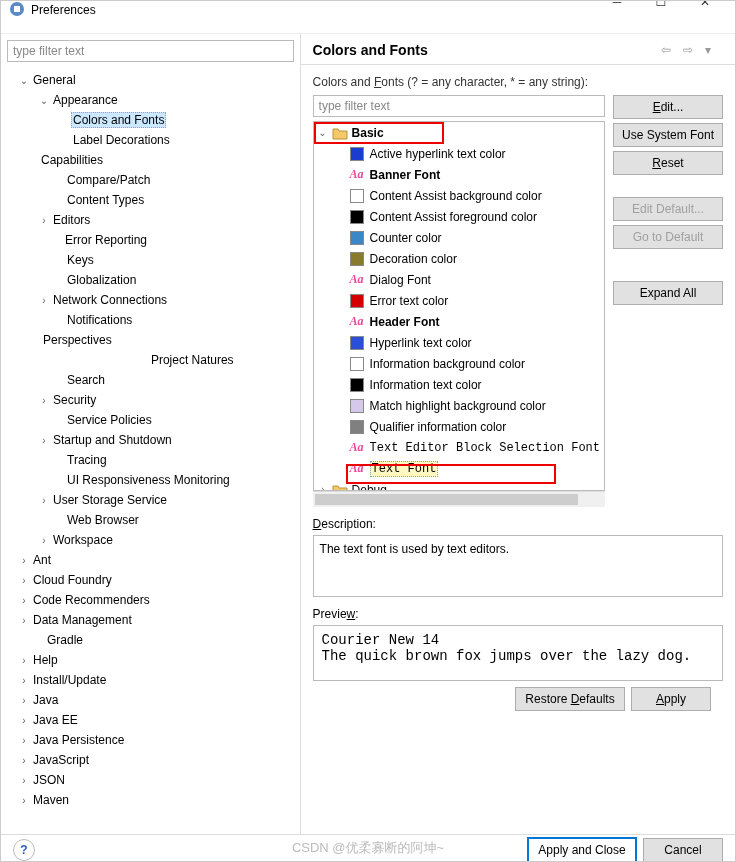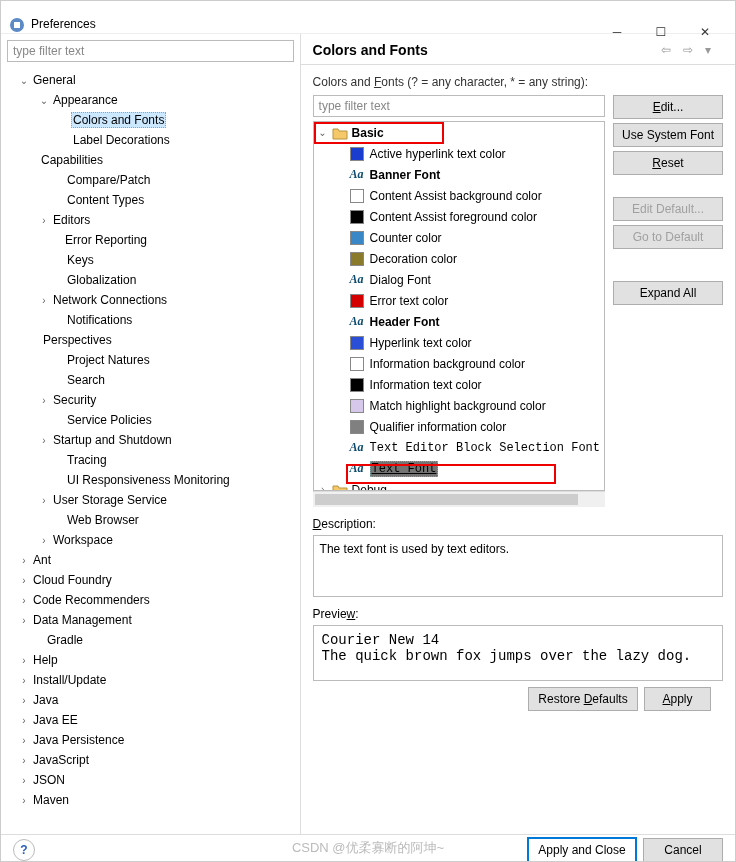--- a/index.html
+++ b/index.html
@@ -1,17 +1,17 @@
 <!DOCTYPE html>
 <html><head>
 <meta charset="utf-8">
 <style>
 * { box-sizing: border-box; margin: 0; padding: 0; font-family: "Segoe UI", Tahoma, sans-serif; font-size: 12px; }
 body { background: #fff; width: 736px; height: 862px; overflow: hidden; position: relative; border: 1px solid #ccc; }
-.titlebar { height: 24px; display: flex; align-items: flex-start; padding: 16px 8px; border-bottom: 1px solid #eee; }
+.titlebar { height: 24px; display: flex; align-items: flex-end; padding: 16px 8px; border-bottom: 1px solid #eee; }
 .titlebar .icon { width: 16px; height: 16px; margin-right: 6px; }
 .titlebar .title { flex: 1; }
 .titlebar .winbtn { width: 44px; height: 30px; display: flex; align-items: center; justify-content: center; color: #333; }
 .content { display: flex; height: 800px; }
 .left { width: 300px; border-right: 1px solid #ddd; display: flex; flex-direction: column; }
 .filter { margin: 6px; padding: 3px 5px; border: 1px solid #bbb; color: #888; }
 .tree { flex: 1; overflow: auto; padding: 2px 0; }
 .tree-item { display: flex; align-items: center; height: 20px; cursor: default; }
 .tree-item .arrow { width: 14px; text-align: center; color: #666; font-size: 10px; }
 .tree-item .label { white-space: nowrap; padding: 1px 2px; }
@@ -22,24 +22,24 @@
 .navicon { width: 18px; height: 14px; margin-left: 4px; color: #999; }
 .right-body { padding: 10px 12px; flex: 1; overflow: hidden; display: flex; flex-direction: column; }
 .hint { margin-bottom: 6px; color: #333; }
 .cf-row { display: flex; gap: 8px; align-items: flex-start; }
 .cf-left { flex: 1; display:flex; flex-direction:column;}
 .cf-filter { padding: 3px 5px; border: 1px solid #bbb; color: #888; margin-bottom: 4px; }
 .cf-tree { border: 1px solid #bbb; height: 370px; overflow: auto; position: relative; }
 .cf-item { display: flex; align-items: center; height: 21px; padding-right:4px; }
 .cf-item .arrow { width: 14px; text-align:center; color:#666; font-size:10px; }
 .cf-item .swatch { width: 14px; height: 14px; margin: 0 6px 0 2px; border: 1px solid #888; flex-shrink:0; }
-.cf-item .aa { width:16px; color:#0c4a6e; font-weight:bold; font-style:italic; margin: 0 4px 0 2px; font-family: Georgia, serif; }
+.cf-item .aa { width:16px; color:#ec4899; font-weight:bold; font-style:italic; margin: 0 4px 0 2px; font-family: Georgia, serif; }
 .cf-item .folder { width:16px; height:14px; margin:0 4px 0 2px; }
 .cf-item .txt { white-space: nowrap; }
-.cf-item.selrow .txt { background: #737373; border:1px dotted #7aa; padding:0 1px;text-decoration:underline; }
+.cf-item.selrow .txt { background: #fef9c3; border:1px dotted #7aa; padding:0 1px; }
 .redbox { position:absolute; border:2px solid #e00; pointer-events:none; }
 .rb1 { left:0; top:0; width:130px; height:22px; }
 .rb2 { left:32px; top:342px; width:210px; height:20px; }
 .cf-buttons { width: 110px; display: flex; flex-direction: column; gap: 4px; }
 .btn { border: 1px solid #adadad; background: #e1e1e1; padding: 4px 6px; text-align: center; cursor: default; }
 .btn.disabled { color: #a0a0a0; }
 .desc-label, .prev-label { margin-top: 10px; margin-bottom: 4px; }
 .desc-box { border: 1px solid #bbb; padding: 6px; height: 62px; overflow:auto; }
 .prev-box { border: 1px solid #bbb; padding: 6px 8px; height: 56px; overflow:hidden; font-family: "Courier New", monospace; font-size: 14px; white-space: pre; }
 .right-footer1 { display:flex; justify-content:flex-end; gap:6px; padding: 6px 12px 10px; }
@@ -124,21 +124,21 @@
           <span class="label">Network Connections</span>
         </div>
         <div class="tree-item" style="padding-left: 50px;">
           <span class="arrow"></span>
           <span class="label">Notifications</span>
         </div>
         <div class="tree-item" style="padding-left: 26px;">
           <span class="arrow"></span>
           <span class="label">Perspectives</span>
         </div>
-        <div class="tree-item" style="padding-left: 50px;">
+        <div class="tree-item" style="padding-left: 70px; justify-content: center;">
           <span class="arrow"></span>
           <span class="label">Project Natures</span>
         </div>
         <div class="tree-item" style="padding-left: 50px;">
           <span class="arrow"></span>
           <span class="label">Search</span>
         </div>
         <div class="tree-item" style="padding-left: 36px;">
           <span class="arrow">›</span>
           <span class="label">Security</span>
@@ -344,21 +344,21 @@
 
       <div class="desc-label"><span class="underline-letter">D</span><span>escription:</span></div>
       <div class="desc-box">The text font is used by text editors.</div>
 
       <div class="prev-label"><span>Previe</span><span class="underline-letter">w</span><span>:</span></div>
       <div class="prev-box">Courier New 14
 The quick brown fox jumps over the lazy dog.</div>
 
       <div class="right-footer1">
         <div class="btn" style="width:110px"><span>Restore </span><span class="underline-letter">D</span><span>efaults</span></div>
-        <div class="btn" style="width:67px"><span class="underline-letter">A</span><span>pply</span></div>
+        <div class="btn" style="width:80px"><span class="underline-letter">A</span><span>pply</span></div>
       </div>
     </div>
   </div>
 </div>
 
 <div class="bottom-bar">
   <div class="help-icon">?</div>
   <div class="spacer"></div>
   <div class="btn primary" style="width:110px">Apply and Close</div>
   <div class="btn" style="width:80px; margin-left:6px">Cancel</div>

